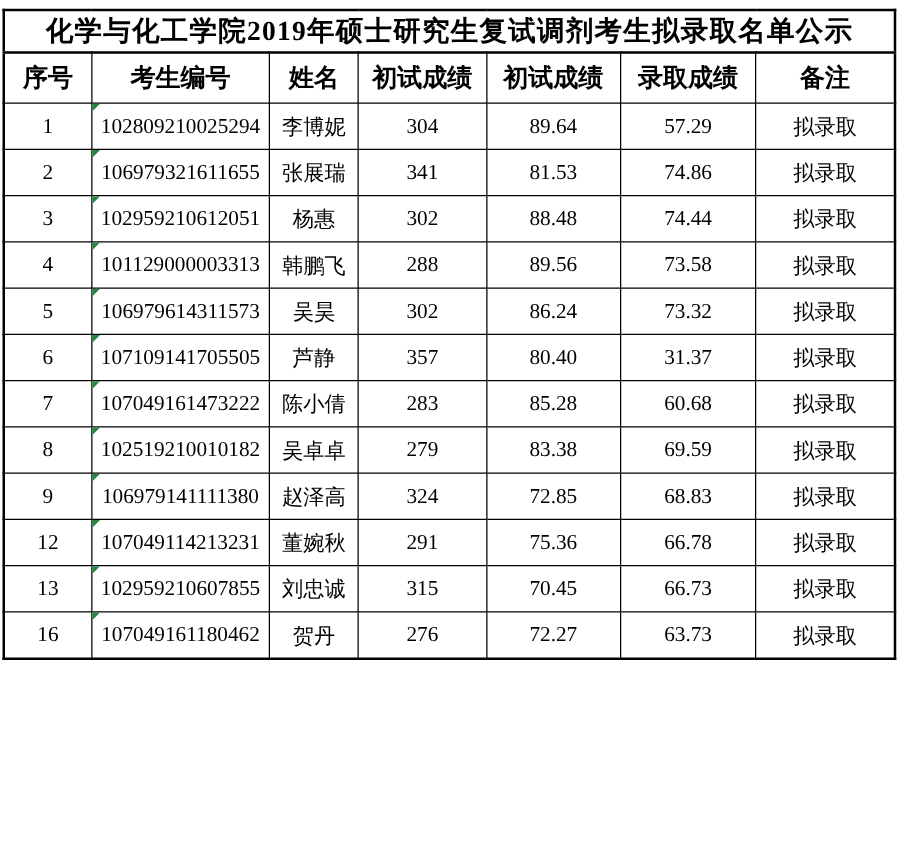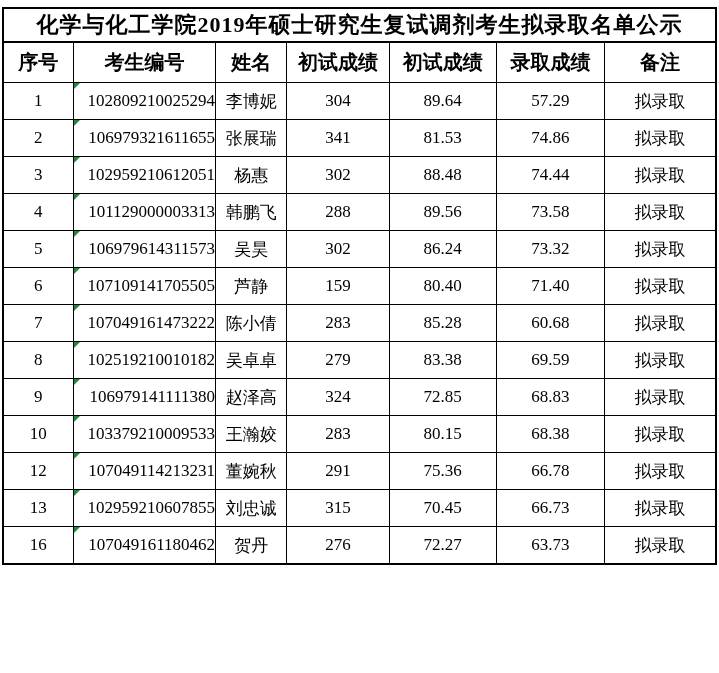--- a/index.html
+++ b/index.html
@@ -44,21 +44,21 @@
     height: 39px;
     font-size: 20px;
     font-weight: bold;
   }
   tbody td {
     height: 36px;
     font-size: 17px;
     font-weight: normal;
     position: relative;
   }
-  td.col-id { font-size: 17px; text-align: right; }
+  td.col-id { font-size: 17px; }
   .flag-triangle {
     position: absolute;
     top: 0;
     left: 0;
     width: 0;
     height: 0;
     border-top-width: 6px;
     border-top-style: solid;
     border-right: 6px solid transparent;
     pointer-events: none;
@@ -135,23 +135,23 @@
           <td>吴昊</td>
           <td>302</td>
           <td>86.24</td>
           <td>73.32</td>
           <td>拟录取</td>
         </tr>
         <tr>
           <td>6</td>
           <td class="col-id"><span class="flag-triangle" style="border-top-color: rgb(31, 138, 61);"></span>107109141705505</td>
           <td>芦静</td>
-          <td>159</td>
+          <td>357</td>
           <td>80.40</td>
-          <td>71.40</td>
+          <td>31.37</td>
           <td>拟录取</td>
         </tr>
         <tr>
           <td>7</td>
           <td class="col-id"><span class="flag-triangle" style="border-top-color: rgb(31, 138, 61);"></span>107049161473222</td>
           <td>陈小倩</td>
           <td>283</td>
           <td>85.28</td>
           <td>60.68</td>
           <td>拟录取</td>
@@ -168,29 +168,20 @@
         <tr>
           <td>9</td>
           <td class="col-id"><span class="flag-triangle" style="border-top-color: rgb(31, 138, 61);"></span>106979141111380</td>
           <td>赵泽高</td>
           <td>324</td>
           <td>72.85</td>
           <td>68.83</td>
           <td>拟录取</td>
         </tr>
         <tr>
-          <td>10</td>
-          <td class="col-id"><span class="flag-triangle" style="border-top-color: rgb(31, 138, 61);"></span>103379210009533</td>
-          <td>王瀚姣</td>
-          <td>283</td>
-          <td>80.15</td>
-          <td>68.38</td>
-          <td>拟录取</td>
-        </tr>
-        <tr>
           <td>12</td>
           <td class="col-id"><span class="flag-triangle" style="border-top-color: rgb(31, 138, 61);"></span>107049114213231</td>
           <td>董婉秋</td>
           <td>291</td>
           <td>75.36</td>
           <td>66.78</td>
           <td>拟录取</td>
         </tr>
         <tr>
           <td>13</td>

